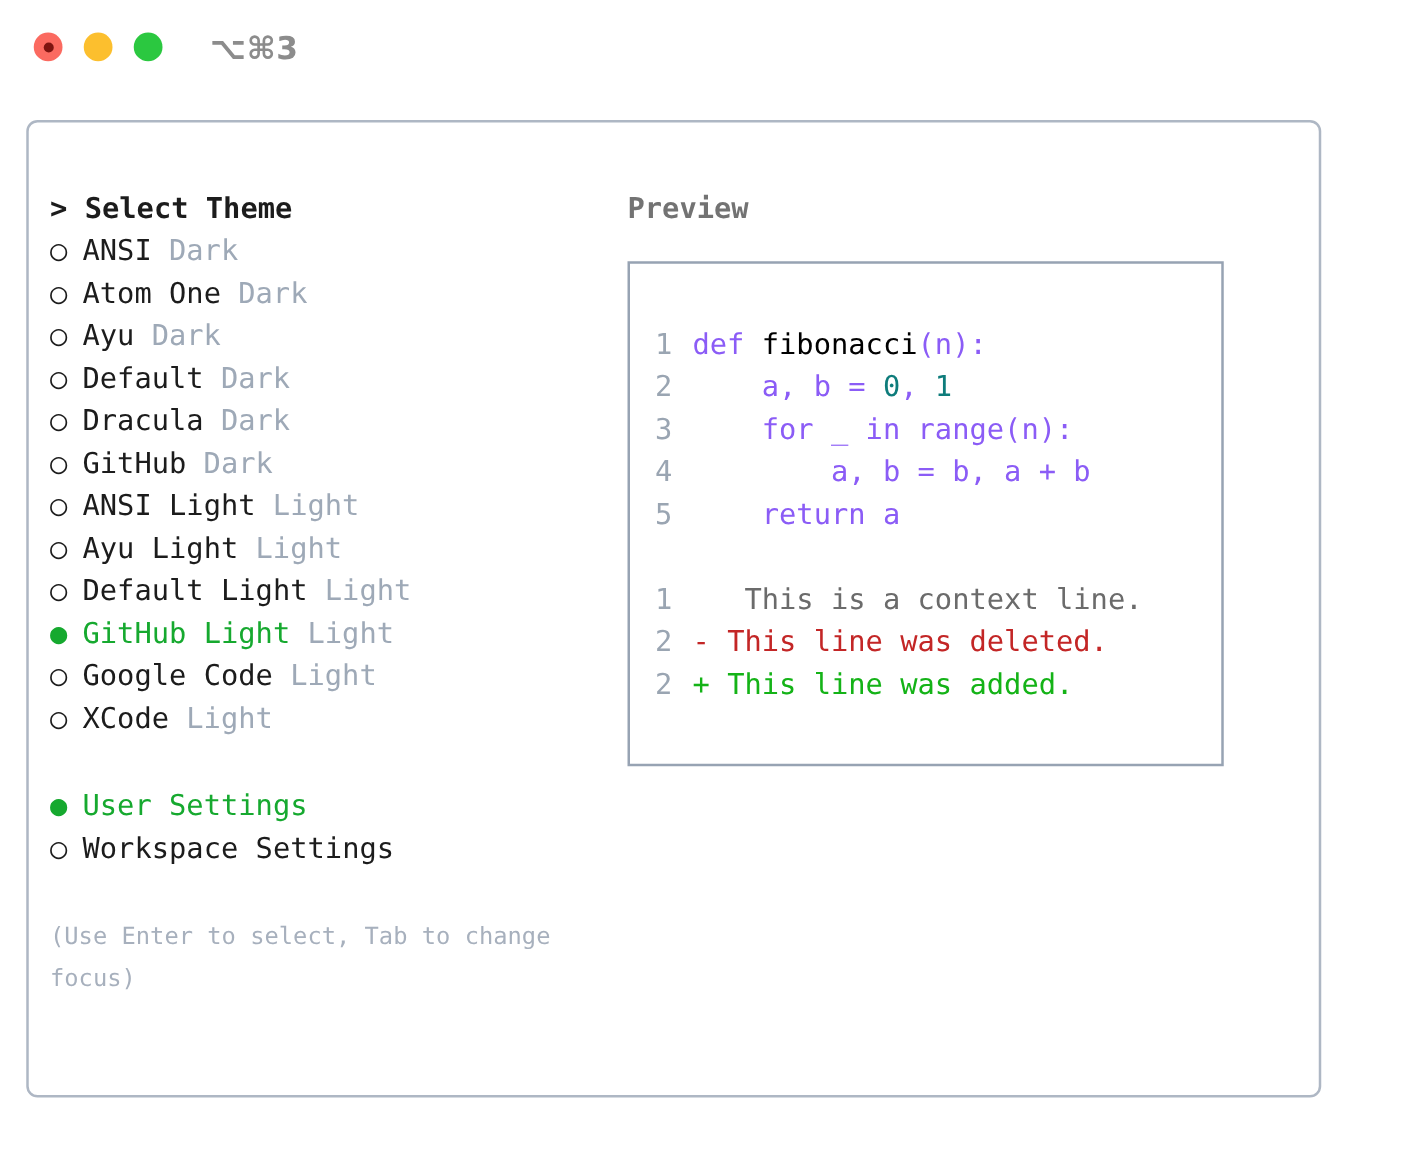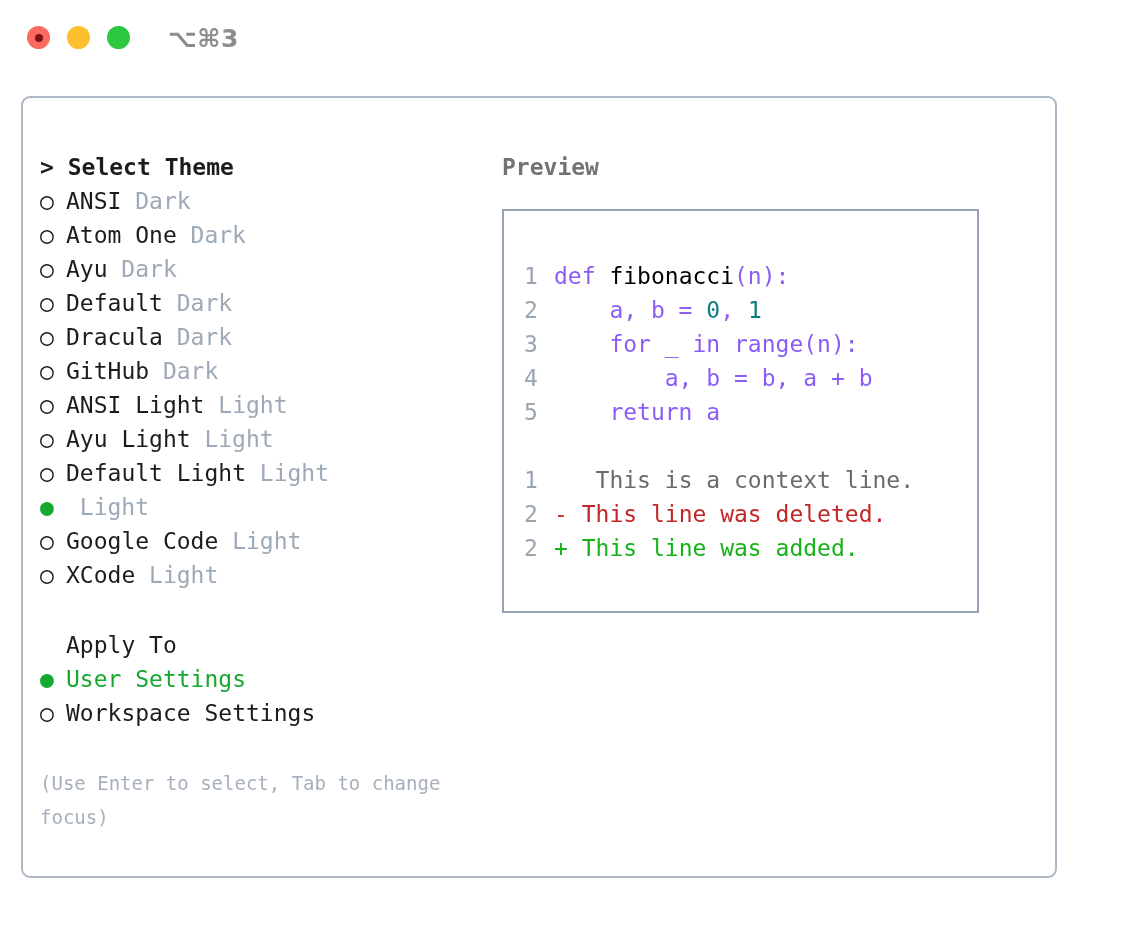--- a/index.html
+++ b/index.html
@@ -224,27 +224,26 @@
         <div class="opt-list" id="theme-list">
             <div class="opt-row"><span class="opt-marker">○</span><span class="opt-label">ANSI</span><span class="opt-tag">Dark</span></div>
             <div class="opt-row"><span class="opt-marker">○</span><span class="opt-label">Atom One</span><span class="opt-tag">Dark</span></div>
             <div class="opt-row"><span class="opt-marker">○</span><span class="opt-label">Ayu</span><span class="opt-tag">Dark</span></div>
             <div class="opt-row"><span class="opt-marker">○</span><span class="opt-label">Default</span><span class="opt-tag">Dark</span></div>
             <div class="opt-row"><span class="opt-marker">○</span><span class="opt-label">Dracula</span><span class="opt-tag">Dark</span></div>
             <div class="opt-row"><span class="opt-marker">○</span><span class="opt-label">GitHub</span><span class="opt-tag">Dark</span></div>
             <div class="opt-row"><span class="opt-marker">○</span><span class="opt-label">ANSI Light</span><span class="opt-tag">Light</span></div>
             <div class="opt-row"><span class="opt-marker">○</span><span class="opt-label">Ayu Light</span><span class="opt-tag">Light</span></div>
             <div class="opt-row"><span class="opt-marker">○</span><span class="opt-label">Default Light</span><span class="opt-tag">Light</span></div>
-            <div class="opt-row selected"><span class="opt-marker on">●</span><span class="opt-tag">Light</span></div>
+            <div class="opt-row selected"><span class="opt-marker on">●</span><span class="opt-label">GitHub Light</span><span class="opt-tag">Light</span></div>
             <div class="opt-row"><span class="opt-marker">○</span><span class="opt-label">Google Code</span><span class="opt-tag">Light</span></div>
             <div class="opt-row"><span class="opt-marker">○</span><span class="opt-label">XCode</span><span class="opt-tag">Light</span></div>
           </div>
 
         <div class="apply-block">
-          <div class="apply-title">Apply To</div>
           <div class="opt-list" id="apply-list">
               <div class="opt-row selected"><span class="opt-marker on">●</span><span class="opt-label">User Settings</span></div>
               <div class="opt-row"><span class="opt-marker">○</span><span class="opt-label">Workspace Settings</span></div>
             </div>
         </div>
 
         <div class="hint">(Use Enter to select, Tab to change focus)</div>
       </div>
 
       <div class="right-col">

